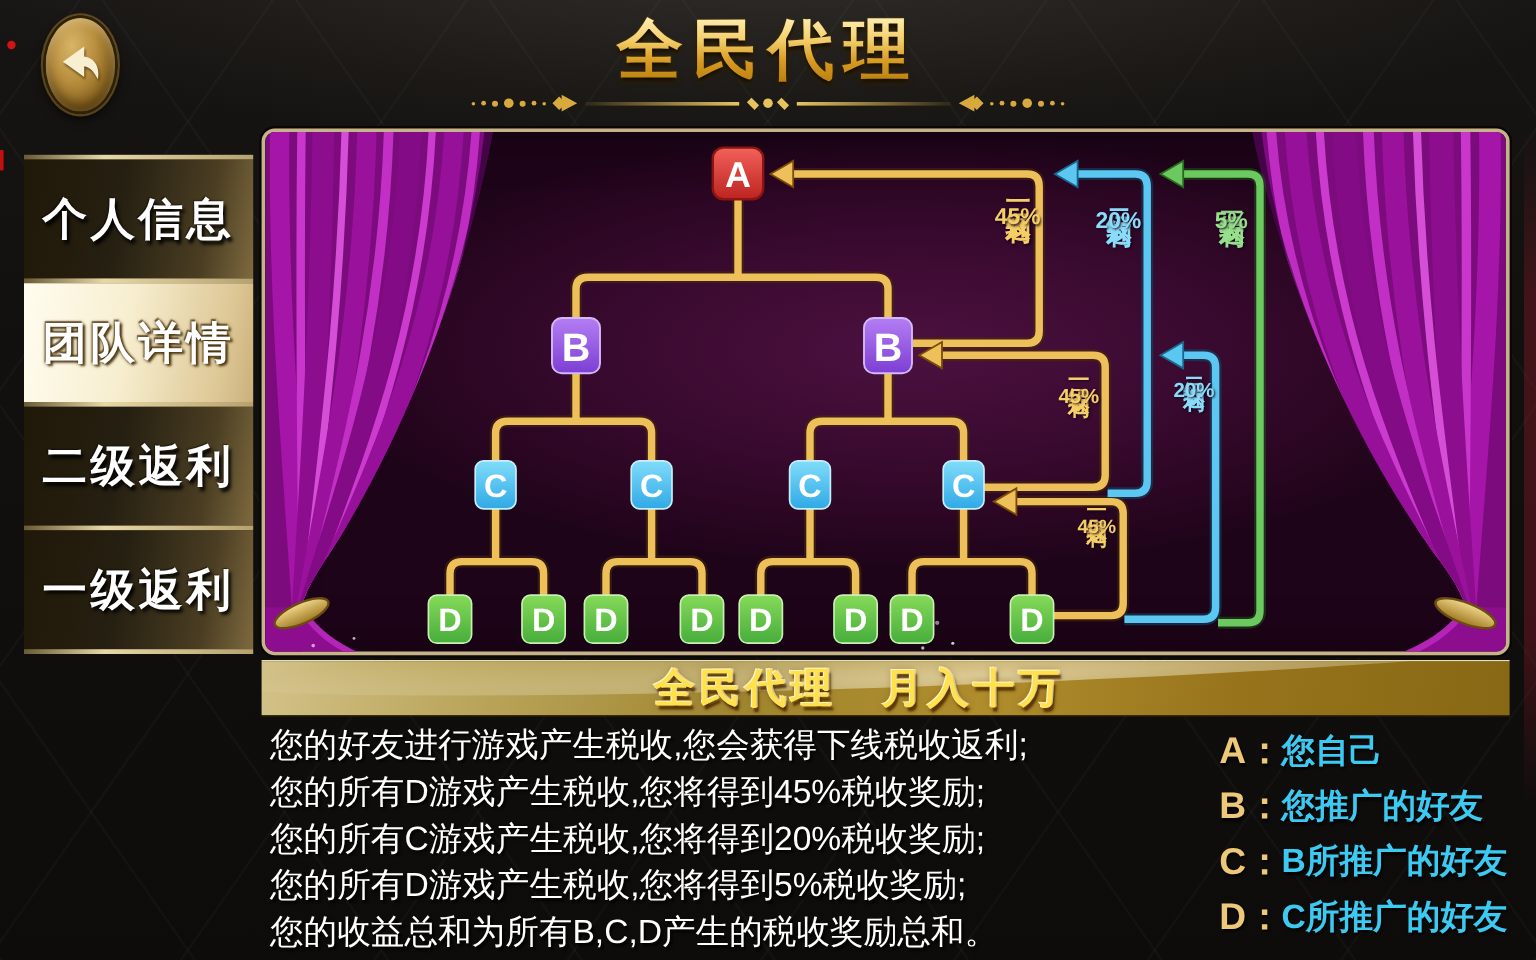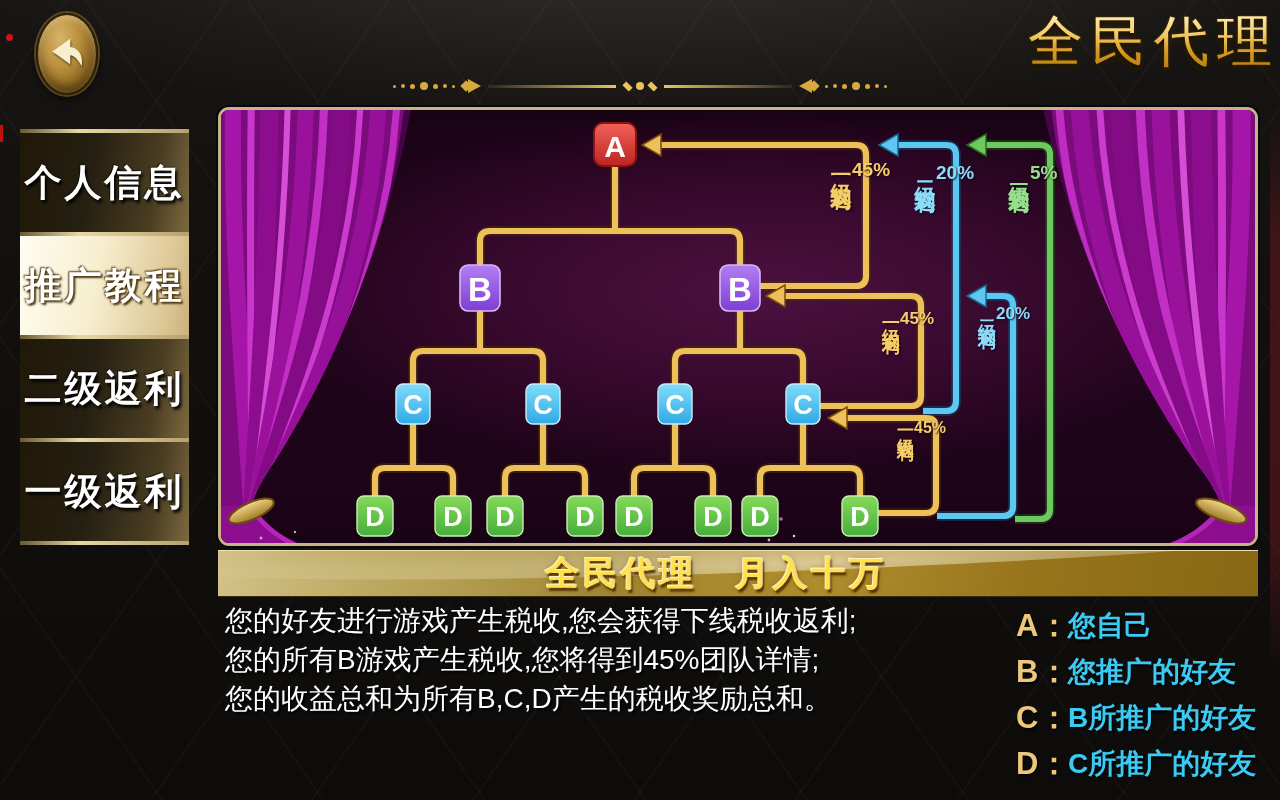--- a/index.html
+++ b/index.html
@@ -17,62 +17,62 @@
   .right-strip{position:absolute;right:0;top:110px;width:10px;height:560px;
     background:linear-gradient(180deg,transparent,rgba(135,25,40,.40) 25% 75%,transparent);}
 
   
   .back-btn{position:absolute;left:36px;top:13px;width:62px;height:82px;border-radius:50%;
     background:radial-gradient(ellipse at 38% 30%, #d8b468 0%, #b98f3e 38%, #8a6420 68%, #5e4410 100%);
     border:2px solid #2e2106;cursor:pointer;
     box-shadow:0 0 0 2px rgba(150,115,45,.55), inset 0 3px 7px rgba(255,240,200,.45), inset 0 -6px 10px rgba(40,25,0,.55), 0 4px 9px rgba(0,0,0,.7);
     display:flex;align-items:center;justify-content:center;}
   .back-btn svg{width:40px;height:38px;filter:drop-shadow(1px 2px 1px rgba(40,25,0,.6));}
-  .page-title{position:absolute;left:0;top:5px;width:100%;text-align:right;
-    font-size:55px;font-weight:normal;letter-spacing:8px;
+  .page-title{position:absolute;left:0;top:5px;width:100%;text-align:center;
+    font-size:55px;font-weight:bold;letter-spacing:8px;
     background:linear-gradient(180deg,#fff3bd 8%,#f3cf6b 38%,#d79b22 62%,#b77d0e 88%);
     -webkit-background-clip:text;background-clip:text;color:transparent;
     filter:drop-shadow(0 3px 2px rgba(0,0,0,.85)) drop-shadow(0 0 1px #5c3c06);}
   .ornament{position:absolute;left:0;top:79px;width:100%;display:flex;align-items:center;justify-content:center;gap:7px;}
   .orn-dots{display:flex;align-items:center;gap:5px;}
   .orn-dots i{display:block;border-radius:50%;background:#d8a93c;}
   .d1{width:3px;height:3px}.d2{width:4px;height:4px}.d3{width:5px;height:5px}.d4{width:8px;height:8px}
   .orn-spear{display:flex;align-items:center;}
   .orn-diamond{width:8px;height:8px;background:#d8a93c;transform:rotate(45deg);}
   .tri-r{width:0;height:0;border-left:13px solid #d8a93c;border-top:7px solid transparent;border-bottom:7px solid transparent;margin-left:-2px;}
   .tri-l{width:0;height:0;border-right:13px solid #d8a93c;border-top:7px solid transparent;border-bottom:7px solid transparent;margin-right:-2px;}
   .orn-line{width:128px;height:3px;background:linear-gradient(90deg,rgba(216,169,60,.15),#e9c260,rgba(216,169,60,.15));}
   .orn-line.l{background:linear-gradient(90deg,rgba(216,169,60,.1),#e9c260);}
   .orn-line.r{background:linear-gradient(90deg,#e9c260,rgba(216,169,60,.1));}
   .orn-center{display:flex;align-items:center;gap:4px;}
   .orn-center .dot{width:8px;height:8px;border-radius:50%;background:#e9c260;}
   .orn-center .dia{width:9px;height:9px;background:#e9c260;transform:rotate(45deg) scaleY(.6);}
 
   
-  .sidebar{position:absolute;left:0;top:129px;width:189px;padding-left:20px;}
+  .sidebar{position:absolute;left:0;top:129px;width:211px;padding-left:20px;}
   .side-sep{height:4px;background:linear-gradient(90deg,#6a5a35,#e6d7a5 35%,#b7a26e);}
   .side-item{height:99px;display:flex;align-items:center;justify-content:center;cursor:pointer;
     background:linear-gradient(100deg,#201808 0%,#262012 42%,#4a3d22 78%,#867244 104%);
     font-size:37px;font-weight:bold;color:#fff;letter-spacing:3px;
     text-shadow:2px 3px 3px rgba(0,0,0,.95),-1px -1px 1px rgba(0,0,0,.5);}
   .side-item.active{
     background:linear-gradient(100deg,#fffdf0 0%,#f7eecf 45%,#ddc795 85%,#c4ab74 104%);
     text-shadow:0 0 3px #4a3208,2px 2px 2px rgba(70,45,8,.9),-1px -1px 1px rgba(70,45,8,.7);}
 
   
   .stage{position:absolute;left:218px;top:107px;width:1040px;height:439px;
     border:3px solid #c7b38a;border-radius:11px;overflow:hidden;
     background:radial-gradient(closest-side at 52% 42%, #4c1140 0%, #3a0a30 48%, #2a0622 80%, #1e0419 100%);
     box-shadow:0 0 0 2px #0a0806, inset 0 0 40px rgba(0,0,0,.5);}
   .curtain{position:absolute;top:0;height:439px;pointer-events:none;}
   .curtain.left{left:0;width:192px;}
   .curtain.right{right:0;width:214px;transform:scaleX(-1);}
   .curtain svg{width:100%;height:100%;}
   .tree{position:absolute;left:0;top:0;width:1040px;height:439px;}
-  .rl-label{position:absolute;width:34px;display:flex;flex-direction:row;align-items:center;font-weight:bold;
+  .rl-label{position:absolute;width:34px;display:flex;flex-direction:column;align-items:center;font-weight:bold;
     text-shadow:1px 1px 2px rgba(20,5,25,.9);}
   .rl-label .v{writing-mode:vertical-rl;text-orientation:upright;letter-spacing:3px;line-height:1;}
   .rl-label .p{margin-top:3px;letter-spacing:0;}
   .lv1{color:#f6ce66;} .lv2{color:#8adcf8;} .lv3{color:#97e08b;}
   .lg .v{font-size:21px;} .lg .p{font-size:19px;}
   .md .v{font-size:18px;} .md .p{font-size:17px;}
   .sm .v{font-size:17px;} .sm .p{font-size:16px;}
 
   
   .banner{position:absolute;left:218px;top:550px;width:1040px;height:47px;overflow:hidden;
@@ -143,21 +143,21 @@
         <i class="d3"></i>
         <i class="d2"></i>
         <i class="d1"></i>
       </span>
   </div>
 
   <div class="sidebar">
     <div class="side-sep"></div>
     <div class="side-item">个人信息</div>
     <div class="side-sep"></div>
-    <div class="side-item active">推广教程</div>
+    <div class="side-item active">团队详情</div>
     <div class="side-sep"></div>
     <div class="side-item">二级返利</div>
     <div class="side-sep"></div>
     <div class="side-item">一级返利</div>
     <div class="side-sep"></div>
   </div>
 
   <div class="stage">
     <div class="curtain left">
       <svg viewBox="0 0 190 439" preserveAspectRatio="none">
@@ -386,21 +386,23 @@
       <span class="p">45%</span>
     </div>
   </div>
 
   <div class="banner">
     <span class="banner-text">全民代理　月入十万</span>
   </div>
 
   <div class="desc">
     <div class="desc-line">您的好友进行游戏产生税收,您会获得下线税收返利;</div>
-    <div class="desc-line">您的所有B游戏产生税收,您将得到45%团队详情;</div>
+    <div class="desc-line">您的所有D游戏产生税收,您将得到45%税收奖励;</div>
+    <div class="desc-line">您的所有C游戏产生税收,您将得到20%税收奖励;</div>
+    <div class="desc-line">您的所有D游戏产生税收,您将得到5%税收奖励;</div>
     <div class="desc-line">您的收益总和为所有B,C,D产生的税收奖励总和。</div>
   </div>
 
   <div class="legend">
     <div class="legend-row">
       <span class="legend-key">A：</span>
       <span class="legend-desc">您自己</span>
     </div>
     <div class="legend-row">
       <span class="legend-key">B：</span>

